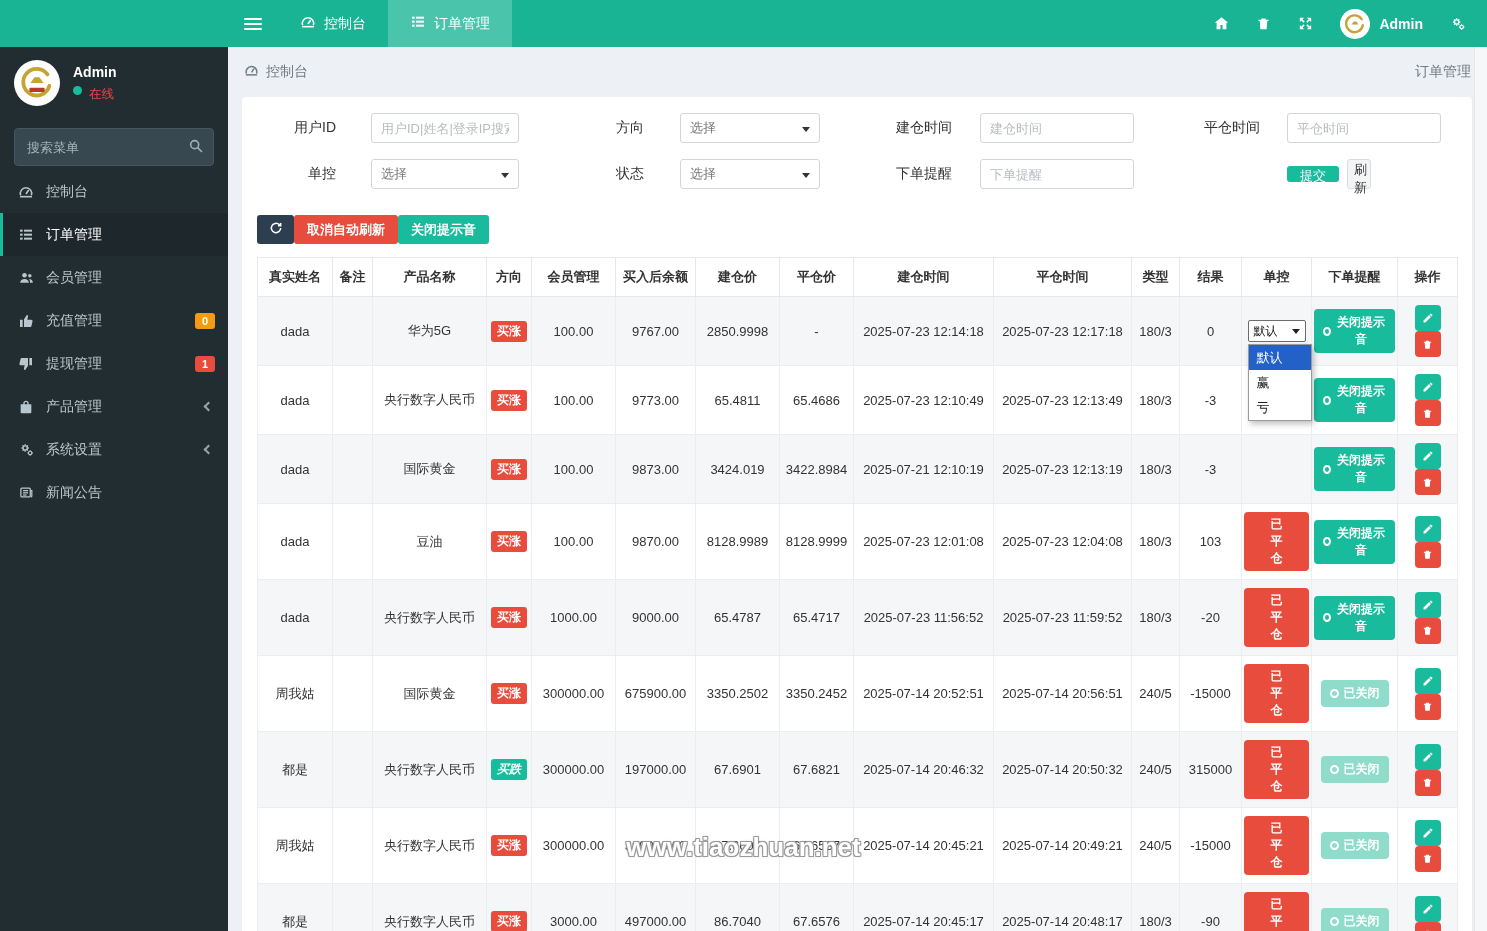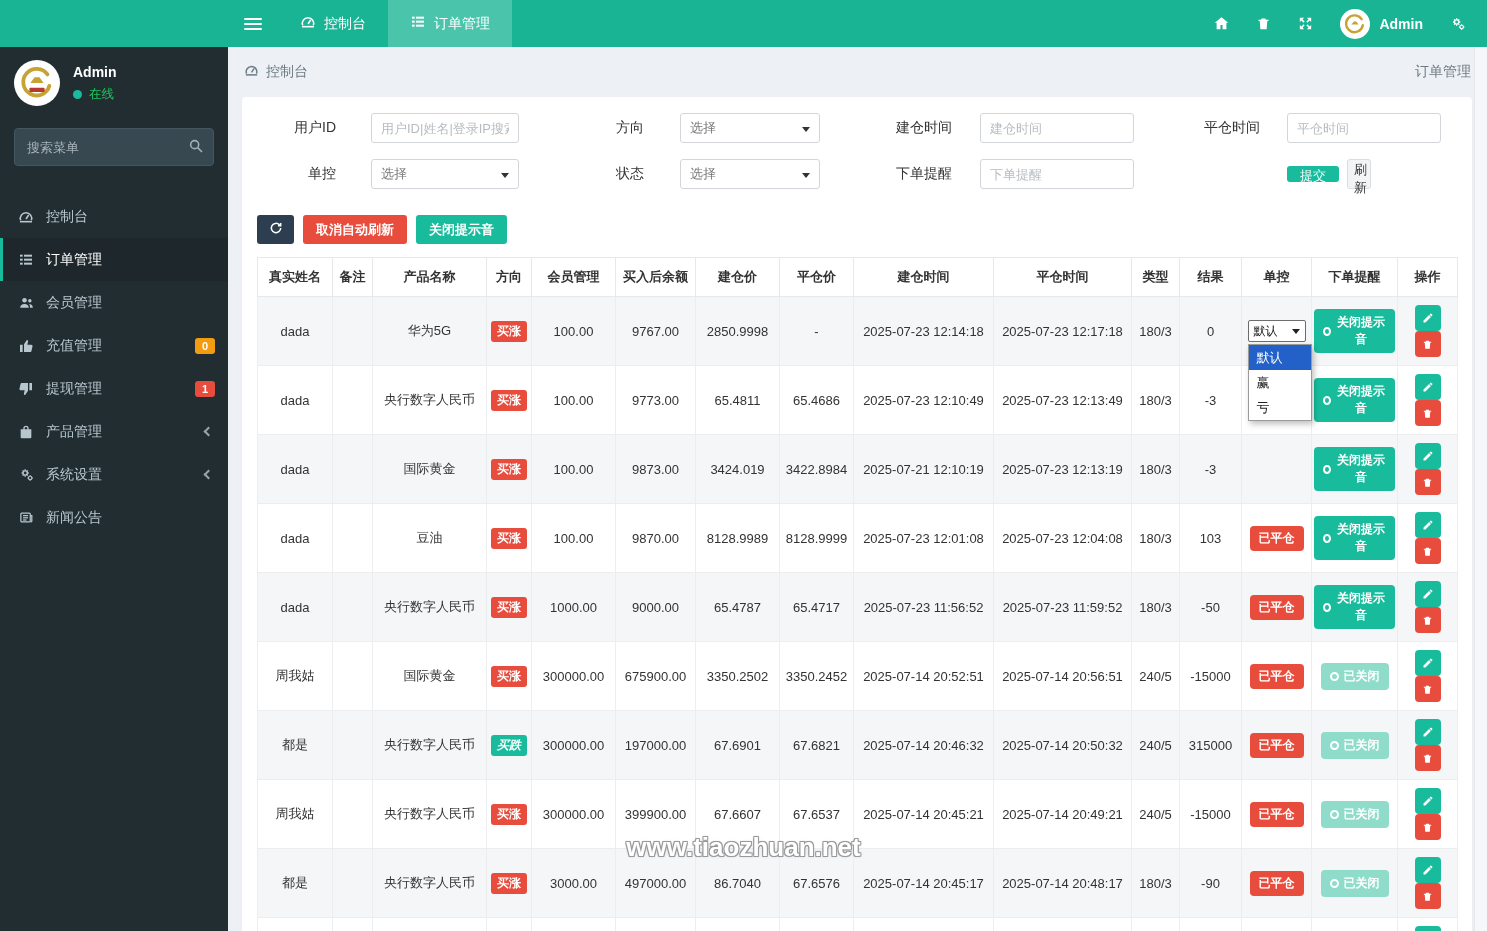--- a/index.html
+++ b/index.html
@@ -17,23 +17,23 @@
   .nav-right{margin-left:auto;display:flex;align-items:center;gap:26px;padding-right:20px;}
   .nav-ic{display:flex;align-items:center;justify-content:center;cursor:pointer;}
   .nav-user{display:flex;align-items:center;gap:9px;color:#fff;font-size:14px;font-weight:bold;cursor:pointer;}
   .logo-circle{width:30px;height:30px;border-radius:50%;background:#fff;display:flex;align-items:center;justify-content:center;overflow:hidden;}
   .logo-circle.big{width:46px;height:46px;}
 
   
   .sidebar{position:absolute;top:47px;left:0;width:228px;height:884px;background:#222d32;z-index:20;}
   .user-panel{display:flex;align-items:center;gap:13px;padding:13px 14px 12px 14px;}
   .user-name{color:#fff;font-size:14px;font-weight:bold;margin-bottom:6px;}
-  .user-status{display:flex;align-items:center;gap:7px;color:#22c55e;font-size:12.5px;}
+  .user-status{display:flex;gap:7px;color:#ef4444;font-size:12.5px;}
   .dot{width:9px;height:9px;border-radius:50%;background:#18bc9c;display:inline-block;}
-  .side-search{position:relative;margin:10px 14px 29px 14px;}
+  .side-search{position:relative;margin:10px 14px 4px 14px;}
   .side-search input{width:100%;height:38px;background:#374850;border:1px solid #44565f;border-radius:4px;
     color:#eee;font-size:13px;padding:0 34px 0 12px;outline:none;font-family:inherit;}
   .side-search input::placeholder{color:#a7b4ba;}
   .side-search .s-icon{position:absolute;right:10px;top:10px;}
   .menu-item{display:flex;align-items:center;height:43px;padding-left:15px;border-left:3px solid transparent;
     color:#b8c7ce;font-size:14px;cursor:pointer;}
   .menu-item.active{background:#1e282c;border-left-color:#18bc9c;color:#fff;}
   .menu-item .mi-icon{width:28px;display:flex;align-items:center;}
   .menu-badge{margin-left:auto;margin-right:13px;color:#fff;font-size:11px;font-weight:bold;padding:2px 7px;border-radius:3px;}
   .menu-chevron{margin-left:auto;margin-right:16px;width:7px;height:7px;border-left:2px solid #95a5ab;border-bottom:2px solid #95a5ab;transform:rotate(45deg);}
@@ -54,33 +54,33 @@
   .fld-select .caret{position:absolute;right:9px;top:13px;width:0;height:0;border-left:4px solid transparent;border-right:4px solid transparent;border-top:5px solid #333;}
   .l1{width:79px;margin-right:35px;} .f1{width:148px;}
   .l2{width:125px;margin-right:36px;} .f2{width:140px;}
   .l3{width:132px;margin-right:28px;} .f3{width:154px;}
   .l4{width:126px;margin-right:27px;} .f4{width:154px;}
   .btn{border:none;border-radius:3px;font-size:13px;cursor:pointer;font-family:inherit;}
   .btn-submit{background:#18bc9c;color:#fff;width:52px;height:16px;}
   .btn-refresh2{background:#f2f4f5;color:#333;border:1px solid #d9dde0;width:24px;height:30px;margin-left:8px;}
 
   
-  .toolbar{display:flex;gap:9px;margin:26px 0 13px 0;}
+  .toolbar{display:flex;margin:26px 0 13px 0;}
   .btn-dark{background:#2c3e50;color:#fff;width:37px;height:29px;border-radius:3px;display:flex;align-items:center;justify-content:center;}
   .btn-red{background:#e74c3c;color:#fff;height:29px;padding:0 13px;font-weight:bold;border-radius:3px;}
   .btn-teal{background:#18bc9c;color:#fff;height:29px;padding:0 13px;font-weight:bold;border-radius:3px;}
 
   
   table{border-collapse:collapse;width:1200px;table-layout:fixed;font-size:13px;color:#333;}
   th{font-weight:bold;font-size:13px;padding:10px 2px;border:1px solid #e6e8ea;text-align:center;background:#fff;}
   td{padding:8px 2px;border:1px solid #ebedee;text-align:center;height:37px;vertical-align:middle;}
   tbody tr:nth-child(odd) td{background:#f5f6f7;}
   .bdg{display:inline-block;color:#fff;font-size:12px;font-weight:bold;padding:2px 6px;border-radius:3px;}
   .bdg.up{background:#e74c3c;} .bdg.down{background:#18bc9c;font-style:italic;}
-  .bdg-closed{display:inline-block;background:#e74c3c;color:#fff;font-size:12px;font-weight:bold;padding:4px 9px;border-radius:4px;cursor:pointer;}
+  .bdg-closed{display:inline-block;background:#e74c3c;color:#fff;font-size:12px;font-weight:bold;padding:4px 23px;border-radius:4px;cursor:pointer;}
   .remind-btn{display:inline-flex;align-items:center;gap:5px;border:none;border-radius:4px;color:#fff;font-size:12px;font-weight:bold;
     padding:5px 9px;cursor:pointer;font-family:inherit;}
   .remind-btn.on{background:#18bc9c;}
   .remind-btn.off{background:#8fdccb;}
   .ring{width:9px;height:9px;border:2.5px solid #fff;border-radius:50%;display:inline-block;}
   .op-btn{width:26px;height:26px;border:none;border-radius:4px;display:inline-flex;align-items:center;justify-content:center;cursor:pointer;margin:0 3px;}
   .op-edit{background:#18bc9c;} .op-del{background:#e74c3c;}
 
   
   .sel-wrap{position:relative;display:inline-block;}
@@ -536,21 +536,21 @@
             <td></td>
             <td>央行数字人民币</td>
             <td><span class="bdg up">买涨</span></td>
             <td>1000.00</td>
             <td>9000.00</td>
             <td>65.4787</td>
             <td>65.4717</td>
             <td>2025-07-23 11:56:52</td>
             <td>2025-07-23 11:59:52</td>
             <td>180/3</td>
-            <td>-50</td>
+            <td>-20</td>
             <td><span class="bdg-closed">已平仓</span></td>
             <td><button class="remind-btn on">
                 <span class="ring"></span>
                 <span>关闭提示音</span>
               </button></td>
             <td><button class="op-btn op-edit">
                 <svg width="12" height="12" viewBox="0 0 24 24" fill="#fff">
                   <path d="M3 17.2V21h3.8L17.9 9.9l-3.8-3.8L3 17.2zM20.7 7.1c.4-.4.4-1 0-1.4l-2.4-2.4c-.4-.4-1-.4-1.4 0l-1.8 1.8 3.8 3.8 1.8-1.8z"></path>
                 </svg>
               </button><button class="op-btn op-del">

